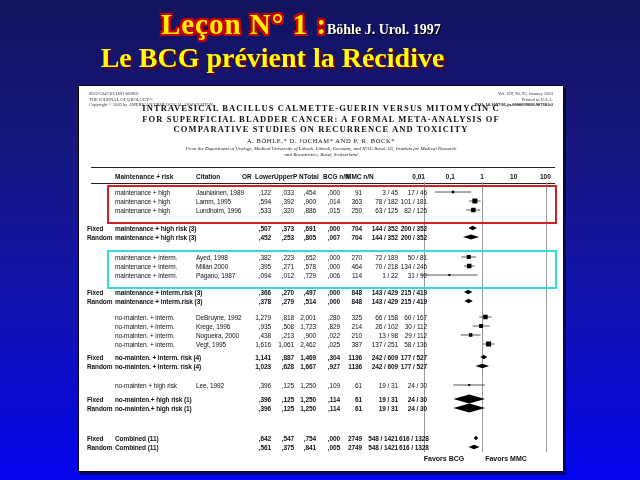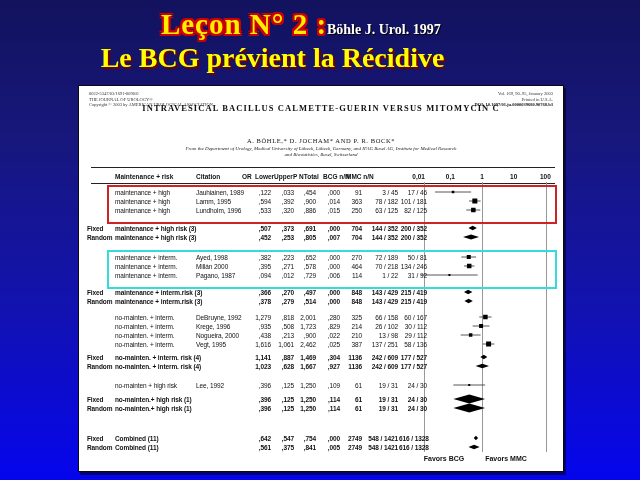--- a/index.html
+++ b/index.html
@@ -62,37 +62,39 @@
   .hlbox{position:absolute;left:28px;width:446px;height:35px;pointer-events:none;background:transparent;}
   #box-red{top:99px;border:2px solid #cf2222;}
   #box-cyan{top:164px;border:2px solid #33dcdc;}
   .favors{position:absolute;top:369px;transform:translateX(-50%);font-size:7px;font-weight:bold;color:#111;white-space:nowrap;}
   #favors-bcg{left:365px;}
   #favors-mmc{left:427px;}
 </style>
 </head>
 <body>
 
-<div id="lesson-title">Leçon N° 2 :</div>
+<div id="lesson-title">Leçon N° 1 :</div>
 <div id="citation-ref">Böhle  J. Urol. 1997</div>
 <div id="slide-subtitle">Le BCG prévient la Récidive</div>
 
 <div id="paper">
   <div class="mh mh-left">
     <div>0022-5347/03/1691-0090/0</div>
     <div>THE JOURNAL OF UROLOGY®</div>
     <div>Copyright © 2003 by AMERICAN UROLOGICAL ASSOCIATION</div>
   </div>
   <div class="mh mh-right">
     <div>Vol. 169, 90–95, January 2003</div>
     <div>Printed in U.S.A.</div>
     <div class="b">DOI: 10.1097/01.ju.0000039680.90768.b3</div>
   </div>
   <div id="paper-title">
     <div>INTRAVESICAL BACILLUS CALMETTE-GUERIN VERSUS MITOMYCIN C</div>
+    <div>FOR SUPERFICIAL BLADDER CANCER: A FORMAL META-ANALYSIS OF</div>
+    <div>COMPARATIVE STUDIES ON RECURRENCE AND TOXICITY</div>
   </div>
   <div id="paper-authors">A. BÖHLE,* D. JOCHAM* AND P. R. BOCK*</div>
   <div id="paper-affil">
     <div>From the Department of Urology, Medical University of Lübeck, Lübeck, Germany, and IFAG Basel AG, Institute for Medical Research</div>
     <div>and Biostatistics, Basel, Switzerland</div>
   </div>
 
   <div id="forest">
     <div class="hr" id="hr-top"></div>
     <div class="hr" id="hr-bottom"></div>

